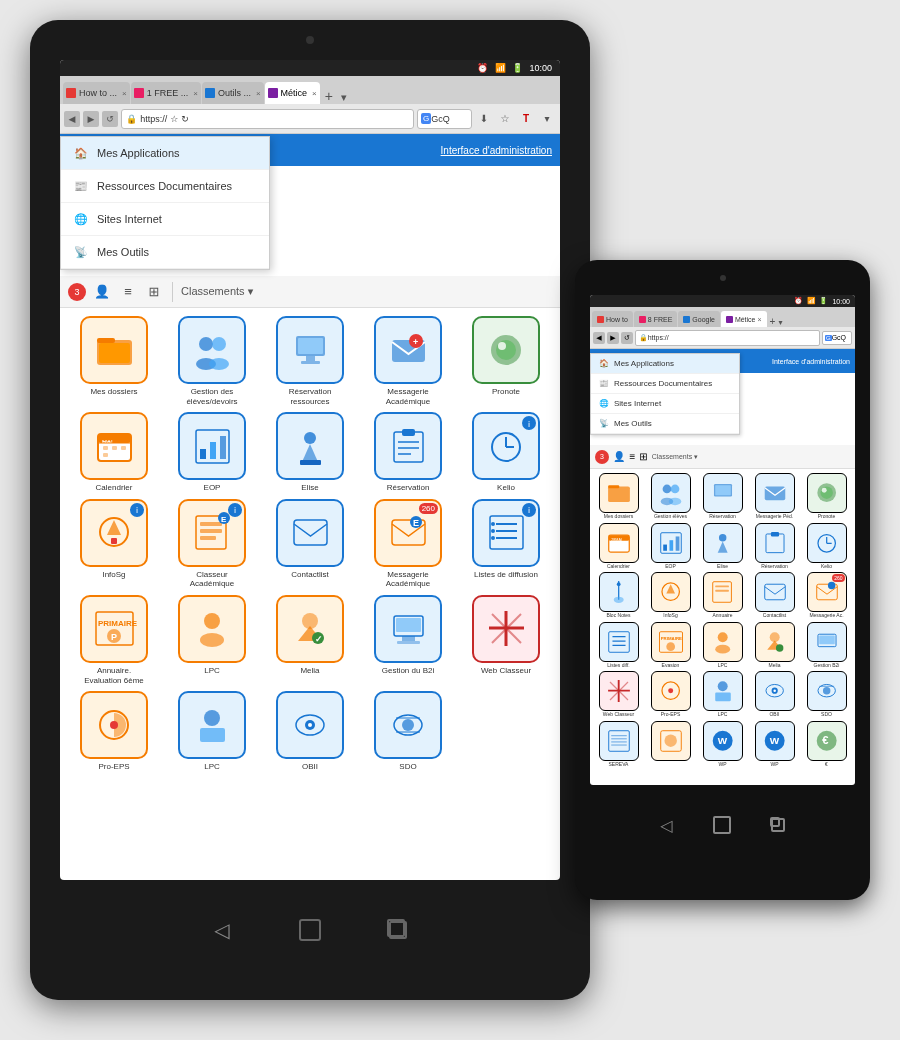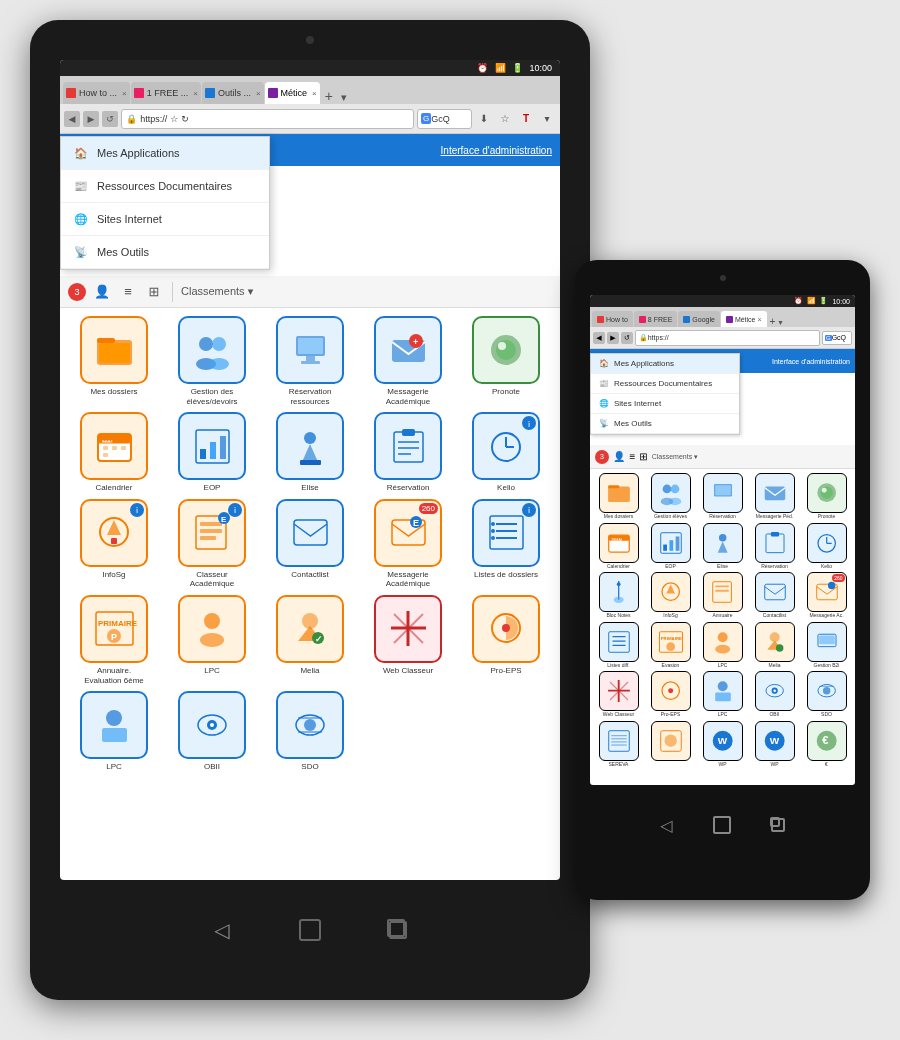--- a/index.html
+++ b/index.html
@@ -804,21 +804,21 @@
             <rect x="6" y="6" width="33" height="33" rx="2" fill="#e3f2fd" stroke="#1976d2" stroke-width="1.5"></rect>
             <line x1="12" y1="14" x2="33" y2="14" stroke="#1976d2" stroke-width="2"></line>
             <line x1="12" y1="21" x2="33" y2="21" stroke="#1976d2" stroke-width="2"></line>
             <line x1="12" y1="28" x2="33" y2="28" stroke="#1976d2" stroke-width="2"></line>
             <circle cx="9" cy="14" r="2" fill="#1976d2"></circle>
             <circle cx="9" cy="21" r="2" fill="#1976d2"></circle>
             <circle cx="9" cy="28" r="2" fill="#1976d2"></circle>
           </svg>
           <div class="badge-info">ℹ</div>
         </div>
-        <span class="app-icon-label">Listes de dossiers</span>
+        <span class="app-icon-label">Listes de diffusion</span>
       </div>
       <div class="app-icon-item">
         <div class="app-icon-box icon-orange">
           <svg class="app-svg" viewBox="0 0 45 45">
             <rect x="4" y="6" width="37" height="33" rx="2" fill="#fff3e0" stroke="#f57c00" stroke-width="1.5"></rect>
             <text x="6" y="20" font-size="8" fill="#f57c00" font-weight="bold">PRIMAIRE</text>
             <circle cx="22" cy="30" r="7" fill="#f57c00" opacity="0.6"></circle>
             <text x="19" y="34" font-size="9" fill="#fff" font-weight="bold">P</text>
           </svg>
         </div>
@@ -836,20 +836,31 @@
       <div class="app-icon-item">
         <div class="app-icon-box icon-orange">
           <svg class="app-svg" viewBox="0 0 45 45">
             <circle cx="22" cy="15" r="8" fill="#f57c00" opacity="0.5"></circle>
             <path d="M10 35 L22 20 L34 35 Z" fill="#f57c00" opacity="0.7"></path>
             <circle cx="30" cy="32" r="6" fill="#388e3c"></circle>
             <text x="27" y="36" font-size="9" fill="#fff" font-weight="bold">✓</text>
           </svg>
         </div>
         <span class="app-icon-label">Melia</span>
+      </div>
+      <div class="app-icon-item">
+        <div class="app-icon-box icon-blue">
+          <svg class="app-svg" viewBox="0 0 45 45">
+            <rect x="8" y="10" width="29" height="20" rx="2" fill="#e3f2fd" stroke="#1976d2" stroke-width="1.5"></rect>
+            <rect x="10" y="12" width="25" height="14" rx="1" fill="#90caf9"></rect>
+            <rect x="16" y="30" width="13" height="5" fill="#1976d2" opacity="0.5"></rect>
+            <rect x="11" y="35" width="23" height="3" rx="1" fill="#1976d2" opacity="0.4"></rect>
+          </svg>
+        </div>
+        <span class="app-icon-label">Gestion du B2i</span>
       </div>
 
       <div class="app-icon-item">
         <div class="app-icon-box icon-red">
           <svg class="app-svg" viewBox="0 0 45 45">
             <line x1="22" y1="5" x2="22" y2="40" stroke="#c62828" stroke-width="3"></line>
             <line x1="5" y1="22" x2="40" y2="22" stroke="#c62828" stroke-width="3"></line>
             <line x1="8" y1="8" x2="37" y2="37" stroke="#c62828" stroke-width="2" opacity="0.5"></line>
             <line x1="37" y1="8" x2="8" y2="37" stroke="#c62828" stroke-width="2" opacity="0.5"></line>
           </svg>

